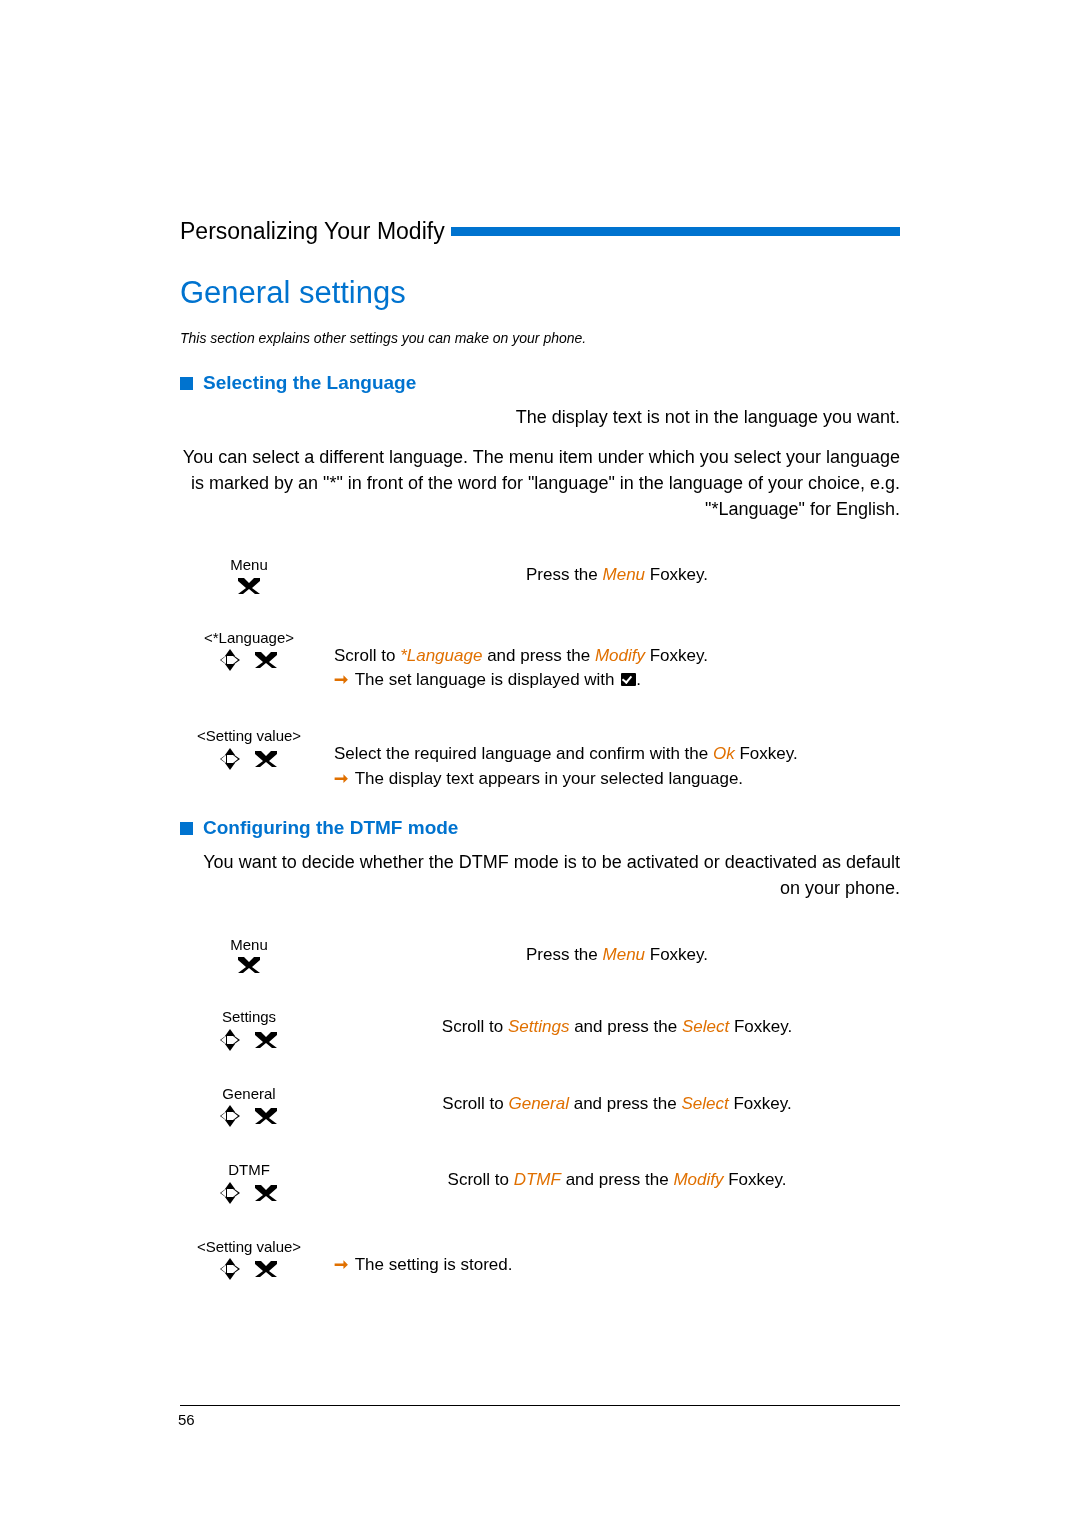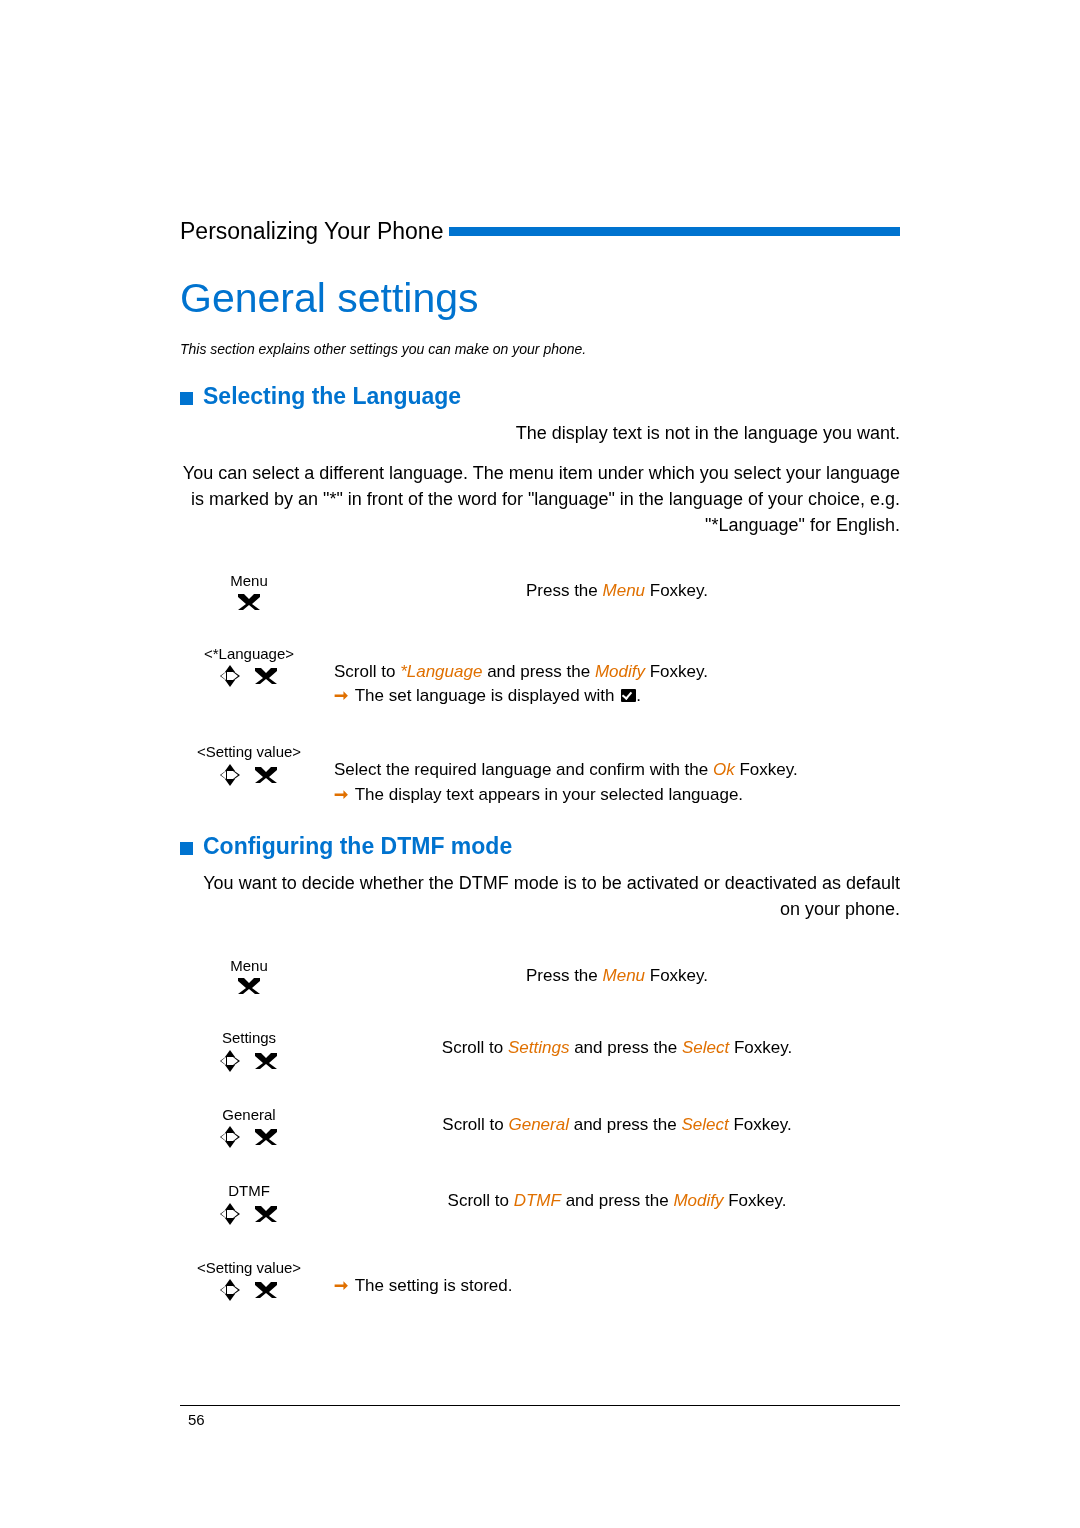--- a/index.html
+++ b/index.html
@@ -27,33 +27,33 @@
     color: #000;
     white-space: nowrap;
     margin-right: 6px;
   }
   .header-bar {
     flex: 1;
     height: 9px;
     background: #0073cf;
   }
   .h1 {
-    font-size: 41px;
+    font-size: 31px;
     color: #0073cf;
     font-weight: 400;
     margin: 0 0 18px 0;
   }
   .intro {
     font-style: italic;
     font-size: 14px;
     margin: 0 0 24px 0;
     line-height: 1.35;
   }
   .h2 {
-    font-size: 23px;
+    font-size: 19px;
     font-weight: 700;
     color: #0073cf;
     margin: 0 0 10px 0;
   }
   .h2::before {
     content: "";
     display: inline-block;
     width: 13px;
     height: 13px;
     background: #0073cf;
@@ -209,32 +209,32 @@
   .footer-rule {
     position: absolute;
     left: 180px;
     right: 180px;
     bottom: 122px;
     height: 0;
     border-top: 1.5px solid #000;
   }
   .page-num {
     position: absolute;
-    left: 188px;
+    left: 178px;
     bottom: 100px;
     font-size: 15px;
   }
 </style>
 </head>
 <body>
 
 <div class="page">
 
   <div class="header-row">
-    <span class="header-title">Personalizing Your Phone</span>
+    <span class="header-title">Personalizing Your Modify</span>
     <span class="header-bar"></span>
   </div>
 
   <h1 class="h1">General settings</h1>
 
   <p class="intro">This section explains other settings you can make on your phone.</p>
 
   <h2 class="h2">Selecting the Language</h2>
   <p class="body-p">The display text is not in the language you want.</p>
   <p class="body-p">You can select a different language. The menu item under which you select your language is marked by an "*" in front of the word for "language" in the language of your choice, e.g. "*Language" for English.</p>

